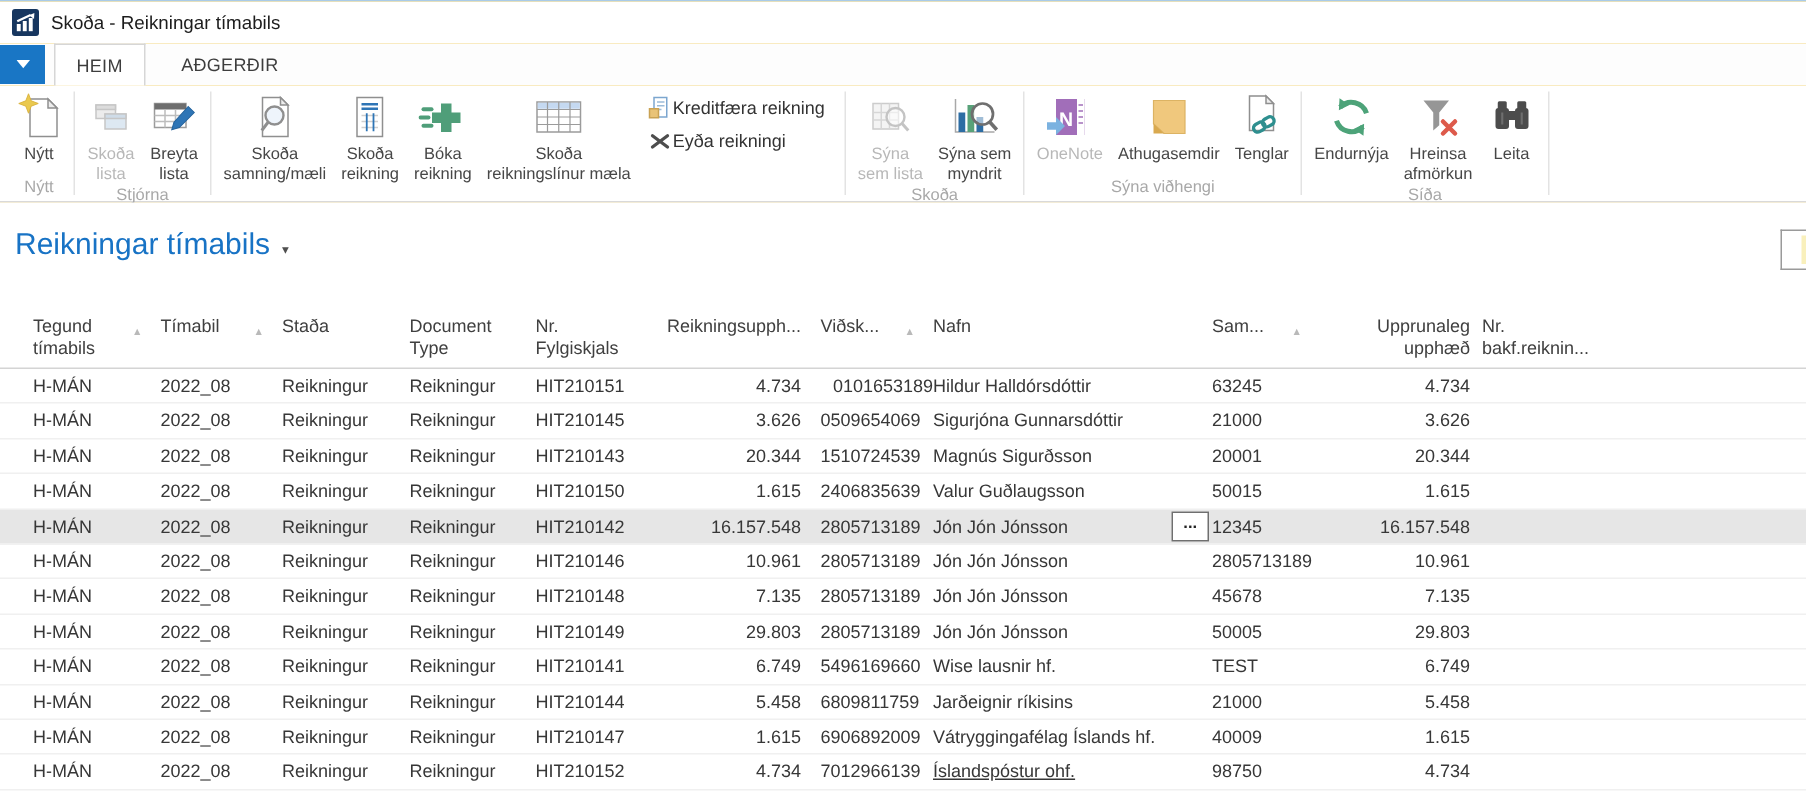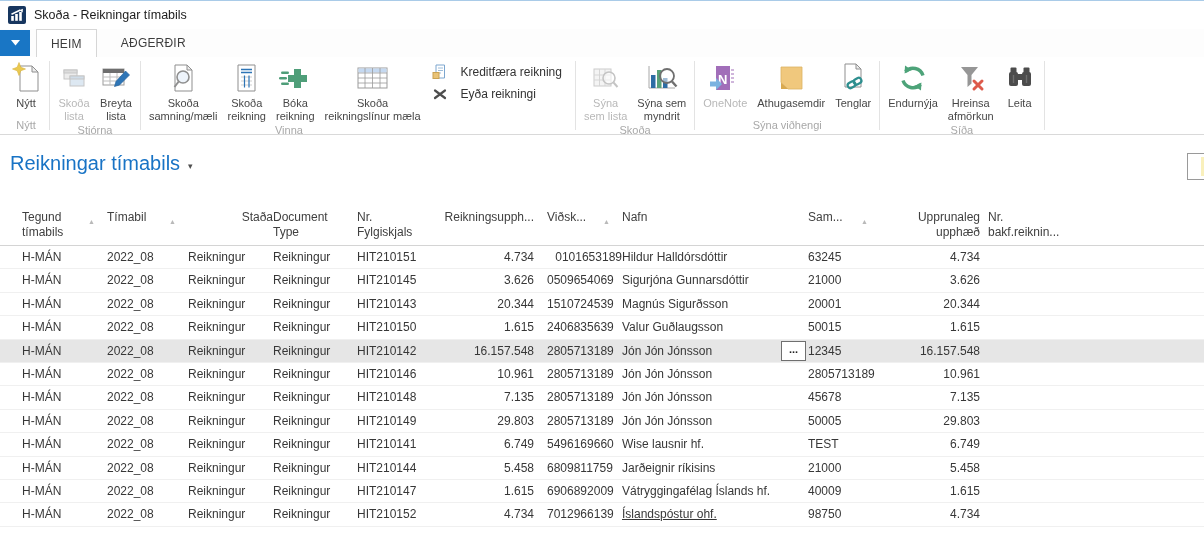--- a/index.html
+++ b/index.html
@@ -26,21 +26,21 @@
   .ribbon { height:78px; background:#fff; border-bottom:1px solid #d9d9d9; display:flex; align-items:stretch; padding-left:3px; }
   .rgroup { display:flex; flex-direction:column; padding:1px 3px 0; }
   .rbuttons { flex:1; display:flex; align-items:flex-start; }
   .rgroup-label { text-align:center; font-size:11px; color:#a8a8a8; padding:1px 2px 3px; white-space:nowrap; }
   .rsep { width:1px; background:#e3e3e3; margin:4px 0; flex:0 0 1px; }
   .rbtn { display:flex; flex-direction:column; align-items:center; padding:2px 5px 0; }
   .ricon { height:36px; display:flex; align-items:center; justify-content:center; }
   .rlabel { font-size:11px; color:#474747; text-align:center; white-space:pre-line; line-height:13px; margin-top:1px; }
   .rbtn.disabled .rlabel { color:#b8b8b8; }
   .rsmallcol { display:flex; flex-direction:column; gap:6px; padding:6px 10px 0 6px; }
-  .rsmall { display:flex; align-items:center; gap:13px; }
+  .rsmall { display:flex; align-items:center; gap:1px; }
   .rsmall-label { font-size:12px; color:#333; white-space:nowrap; }
 
   
   .content { flex:1; position:relative; background:#fff; }
   .page-title-row { padding:17px 0 0 10px; display:flex; align-items:center; }
   .page-title { font-size:20px; color:#1873c5; }
   .title-caret { font-size:9px; color:#4f4f4f; margin-left:8px; padding-top:4px; }
   .partial-box { position:absolute; right:0; top:18px; width:17px; height:27px; border:1px solid #9a9a9a; border-right:none; background:#fff; }
   .partial-box::after { content:""; position:absolute; right:0; top:3px; bottom:3px; width:3px; background:#f9f0bc; }
 
@@ -208,21 +208,20 @@
           <div class="rsmall">
             <span style="display:flex;">
               <svg width="16" height="16">
                   <path d="M3 4.5l10 7.5M13 4.5L3 12" stroke="#4d4d4d" stroke-width="2.2" stroke-linecap="round"></path>
                 </svg>
             </span>
             <span class="rsmall-label">Eyða reikningi</span>
           </div>
         </div>
       </div>
-      <div class="rgroup-label" style="padding-right:140px;">Vinna</div>
     </div>
     <div class="rsep"></div>
 
     <div class="rgroup">
       <div class="rbuttons">
         <div class="rbtn disabled">
           <span class="ricon">
             <svg width="32" height="32">
                 <rect x="4" y="7" width="17" height="17" fill="#f4f4f4" stroke="#cccccc"></rect>
                 <path d="M9.5 7v17M15 7v17M4 13h17M4 18h17" stroke="#d6d6d6" stroke-width="1"></path>
@@ -350,21 +349,21 @@
       <div class="grid-header">
           <div class="hcell" style="width: 107px; padding-left: 22px;">
             <span class="hlabel">Tegund
 tímabils</span>
             <span class="sort-arrow">▲</span>
           </div>
           <div class="hcell" style="width: 81px;">
             <span class="hlabel">Tímabil</span>
             <span class="sort-arrow">▲</span>
           </div>
-          <div class="hcell" style="width: 85px; justify-content: flex-end;">
+          <div class="hcell" style="width: 85px;">
             <span class="hlabel">Staða</span>
           </div>
           <div class="hcell" style="width: 84px;">
             <span class="hlabel">Document
 Type</span>
           </div>
           <div class="hcell" style="width: 88px;">
             <span class="hlabel">Nr.
 Fylgiskjals</span>
           </div>

